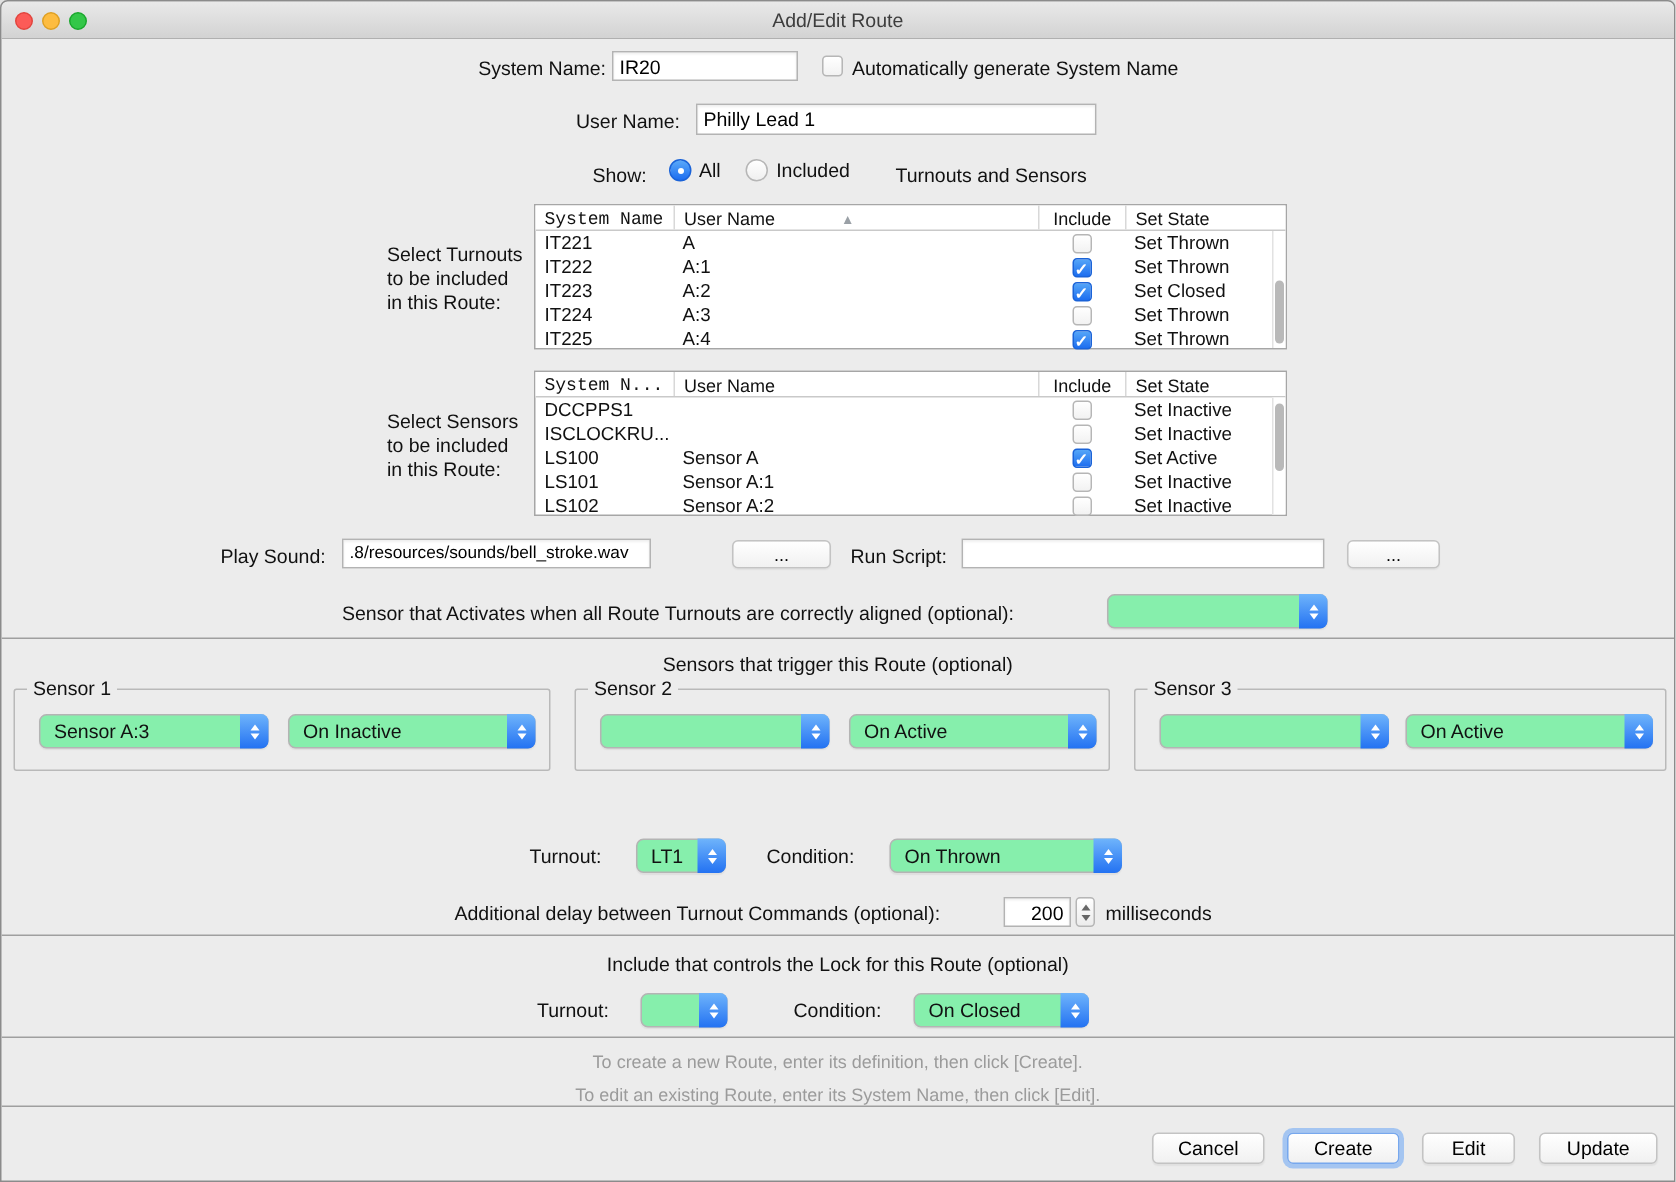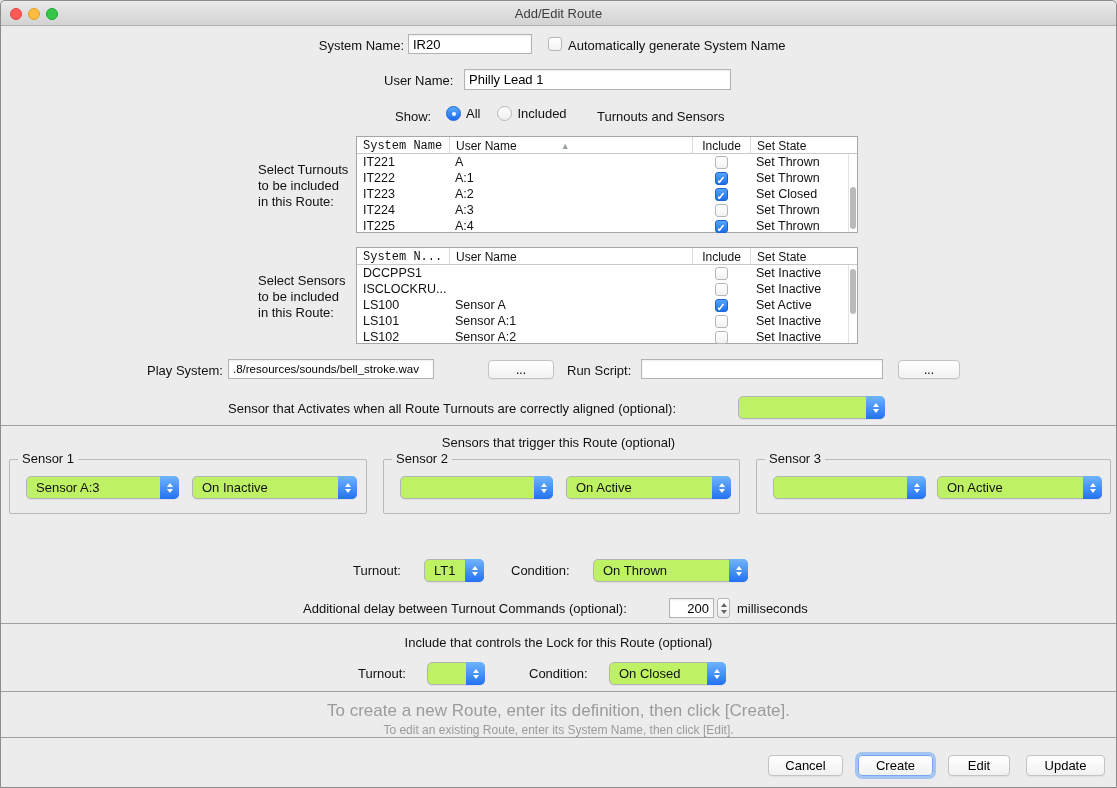--- a/index.html
+++ b/index.html
@@ -72,21 +72,21 @@
   .c-inc   { width:58px;  flex:none; display:flex; justify-content:center; align-items:center; padding-left:0; }
   .c-state { width:101px; flex:none;align-items:flex-end; }
   .c-inc .cb { width:13px; height:13px; }
   .vscroll {
     position:absolute; right:0; top:17px; bottom:0; width:9px; background:#fff;
     border-left:1px solid #e2e2e2;
   }
   .vscroll .thumb { position:absolute; left:1px; width:6px; border-radius:3px; background:#b9b9b9; }
 
   
-  .select { position:absolute; height:23px; background:#bef264; border:1px solid #b4b4b4; border-radius:5px;
+  .select { position:absolute; height:23px; background:#86efac; border:1px solid #b4b4b4; border-radius:5px;
             box-shadow:0 1px 1px rgba(0,0,0,.06); }
   .select .txt { position:absolute; left:9px; top:3px; font-size:13px; white-space:nowrap; overflow:hidden; right:22px; }
   .select .cap {
     position:absolute; right:-1px; top:-1px; bottom:-1px; width:19px; border-radius:0 5px 5px 0;
     background:linear-gradient(#6fb4fb,#2372f2); display:flex; flex-direction:column;
     align-items:center; justify-content:center; gap:2px;
   }
   .cap .up   { width:0; height:0; border-left:3.5px solid transparent; border-right:3.5px solid transparent; border-bottom:4px solid #fff; }
   .cap .down { width:0; height:0; border-left:3.5px solid transparent; border-right:3.5px solid transparent; border-top:4px solid #fff; }
 
@@ -288,21 +288,21 @@
             <span class="cb"></span>
           </div>
           <div class="td c-state">Set Inactive</div>
         </div>
       </div>
     <div class="vscroll">
       <div class="thumb" style="top:5%;height:58%"></div>
     </div>
   </div>
 
-  <div class="lbl" style="left:146px;top:362px">Play System:</div>
+  <div class="lbl" style="left:146px;top:362px">Play Sound:</div>
   <input class="field" style="left: 227px; top: 358px; width: 206px; height: 20px; font-size: 11.5px;" value=".8/resources/sounds/bell_stroke.wav">
   <button class="btn mini" style="left:487px;top:359px;width:66px">...</button>
   <div class="lbl" style="left:566px;top:362px">Run Script:</div>
   <input class="field" style="left: 640px; top: 358px; width: 242px; height: 20px;" value="">
   <button class="btn mini" style="left:897px;top:359px;width:62px">...</button>
 
   <div class="lbl" style="left:227px;top:400px">Sensor that Activates when all Route Turnouts are correctly aligned (optional):</div>
   <div class="select" style="left:737px;top:395px;width:147px">
     <span class="txt"></span>
     <span class="cap">
@@ -408,21 +408,21 @@
     <div class="select" style="left:608px;top:37px;width:117px">
       <span class="txt">On Closed</span>
       <span class="cap">
           <i class="up"></i>
           <i class="down"></i>
         </span>
     </div>
   </div>
 
   <div class="section" style="top:692px;height:45px;border-bottom:1px solid #9f9f9f">
-    <div class="sec-title muted" style="top:8px;font-size:17px">To create a new Route, enter its definition, then click [Create].</div>
+    <div class="sec-title muted" style="top:8px;font-size:12px">To create a new Route, enter its definition, then click [Create].</div>
     <div class="sec-title muted" style="top:30px;font-size:12px">To edit an existing Route, enter its System Name, then click [Edit].</div>
   </div>
 
   <button class="btn" style="left:767px;top:754px;width:75px">Cancel</button>
   <button class="btn focused" style="left:857px;top:754px;width:75px">Create</button>
   <button class="btn" style="left:947px;top:754px;width:62px">Edit</button>
   <button class="btn" style="left:1025px;top:754px;width:79px">Update</button>
 
 </div>
 

